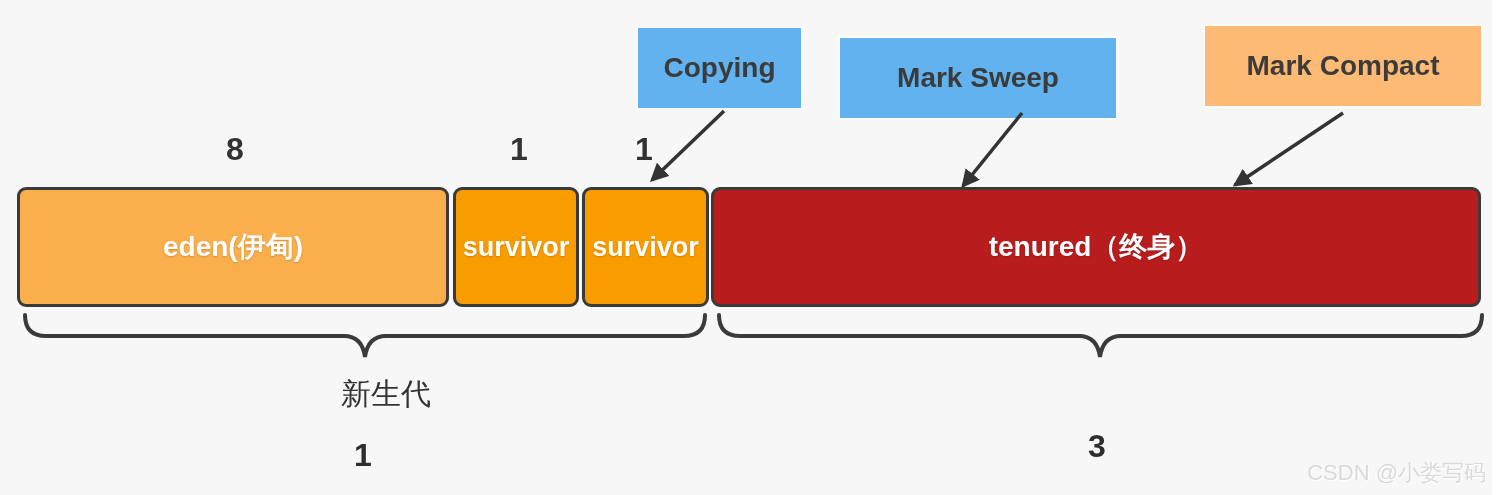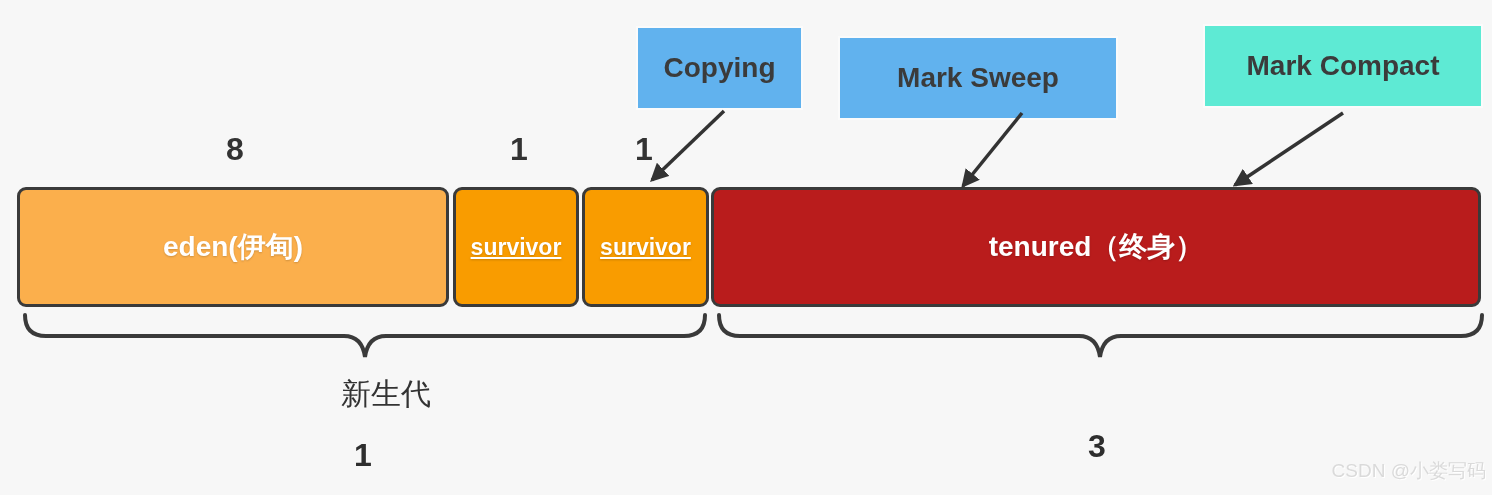--- a/index.html
+++ b/index.html
@@ -34,21 +34,21 @@
     box-sizing: border-box;
     display: flex;
     align-items: center;
     justify-content: center;
     color: #FFFFFF;
     font-weight: bold;
     font-size: 28px;
     text-shadow: 0 1px 2px rgba(0,0,0,0.18);
     white-space: nowrap;
   }
-  .region.survivor { font-size: 23px; text-decoration: underline; }
+  .region.survivor { font-size: 27px; }
   
   .ratio-top {
     position: absolute;
     top: 131px;
     transform: translateX(-50%);
     color: #333333;
     font-size: 32px;
     font-weight: bold;
   }
   
@@ -70,34 +70,34 @@
     position: absolute;
     left: 0; top: 0;
     width: 1501px;
     height: 495px;
     pointer-events: none;
   }
   .watermark {
     position: absolute;
     top: 458px;
     right: 6px;
-    font-size: 19px;
+    font-size: 22px;
     color: #DADADA;
     text-shadow: 1px 1px 0 #FFFFFF;
     white-space: nowrap;
   }
 </style>
 </head>
 <body>
 
 <div class="canvas" style="background-color: rgb(247, 247, 247);">
 
   <div class="algo-label" style="left: 638px; top: 28px; width: 163px; background-color: rgb(97, 178, 238);">Copying</div>
   <div class="algo-label" style="left: 840px; top: 26px; width: 276px; background-color: rgb(97, 178, 238); margin-top: 12px;">Mark Sweep</div>
-  <div class="algo-label" style="left: 1205px; top: 26px; width: 276px; background-color: #5eead4;">Mark Compact</div>
+  <div class="algo-label" style="left: 1205px; top: 26px; width: 276px; background-color: #fdba74;">Mark Compact</div>
 
   <div class="ratio-top" style="left:235px;">8</div>
   <div class="ratio-top" style="left:519px;">1</div>
   <div class="ratio-top" style="left:644px;">1</div>
 
   <div class="region" style="left: 17px; width: 432px; background-color: rgb(251, 175, 76); text-align: right;">eden(伊甸)</div>
   <div class="region survivor" style="left: 453px; width: 126px; background-color: rgb(249, 156, 0);">survivor</div>
   <div class="region survivor" style="left: 582px; width: 127px; background-color: rgb(249, 156, 0);">survivor</div>
   <div class="region" style="left: 711px; width: 770px; background-color: #b91c1c;">tenured（终身）</div>
 

